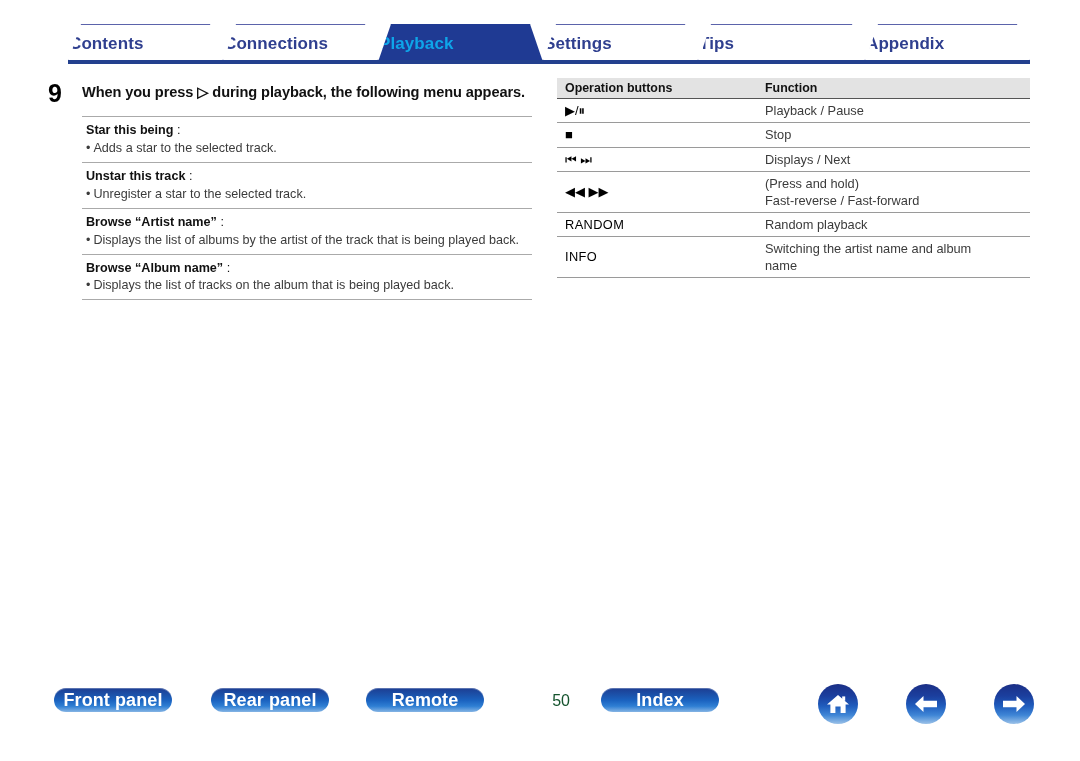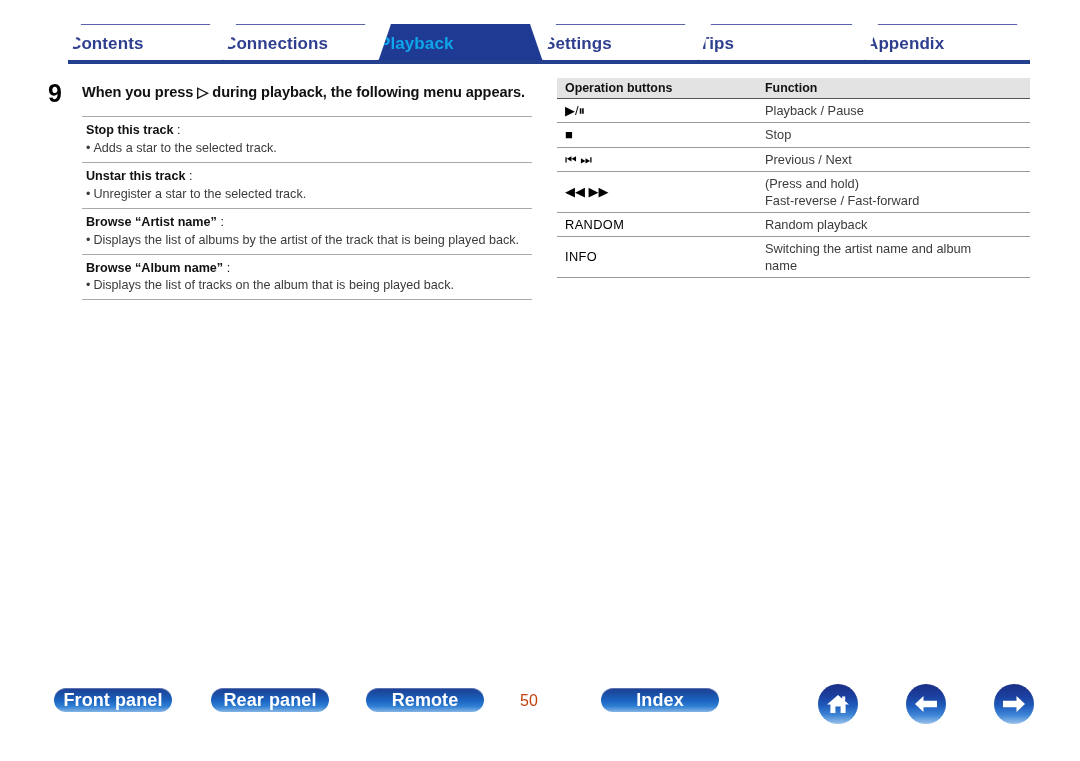--- a/index.html
+++ b/index.html
@@ -175,23 +175,23 @@
     width: 40px; height: 40px;
     border-radius: 50%;
     background: linear-gradient(to bottom, #1b2f86 0%, #1b3f9e 30%, #1f5cbd 55%, #3f86d6 78%, #9cc2e8 100%);
     display: flex; align-items: center; justify-content: center;
     cursor: pointer;
   }
   #pagenum {
     position: absolute;
     left: 520px; top: 4px;
     width: 50px;
-    text-align: left;
+    text-align: right;
     font-size: 16px;
-    color: #c2410c;
+    color: #14532d;
   }
 </style>
 </head>
 <body>
 
 <div id="tabbar">
   <div class="tab tab-shape" style="left:68px; width:155px;">
     <span>Contents</span>
   </div>
   <div class="tab tab-shape" style="left:223px; width:155px;">
@@ -215,21 +215,21 @@
 <div id="leftcol">
   <div id="step-row">
     <div id="step-num">9</div>
     <div id="step-title">When you press ▷ during playback, the following menu appears.</div>
   </div>
 
   <div style="height:10px"></div>
 
   <div class="defblock">
     <div class="defterm">
-      <span>Stop this track</span>
+      <span>Star this being</span>
       <span class="colon">:</span>
     </div>
     <div class="defdesc nojust">
       <span class="bullet">•</span>
       <span class="dtext">Adds a star to the selected track.</span>
     </div>
   </div>
 
   <div class="defblock">
     <div class="defterm">
@@ -287,21 +287,21 @@
       <tr>
         <td class="btn">
           <span class="glyph">■</span>
         </td>
         <td>Stop</td>
       </tr>
       <tr>
         <td class="btn">
           <span class="glyph">⏮ ⏭</span>
         </td>
-        <td>Previous / Next</td>
+        <td>Displays / Next</td>
       </tr>
       <tr>
         <td class="btn">
           <span class="glyph">◀◀ ▶▶</span>
         </td>
         <td class="tline2">
           <div>(Press and hold)</div>
           <div>Fast-reverse / Fast-forward</div>
         </td>
       </tr>

